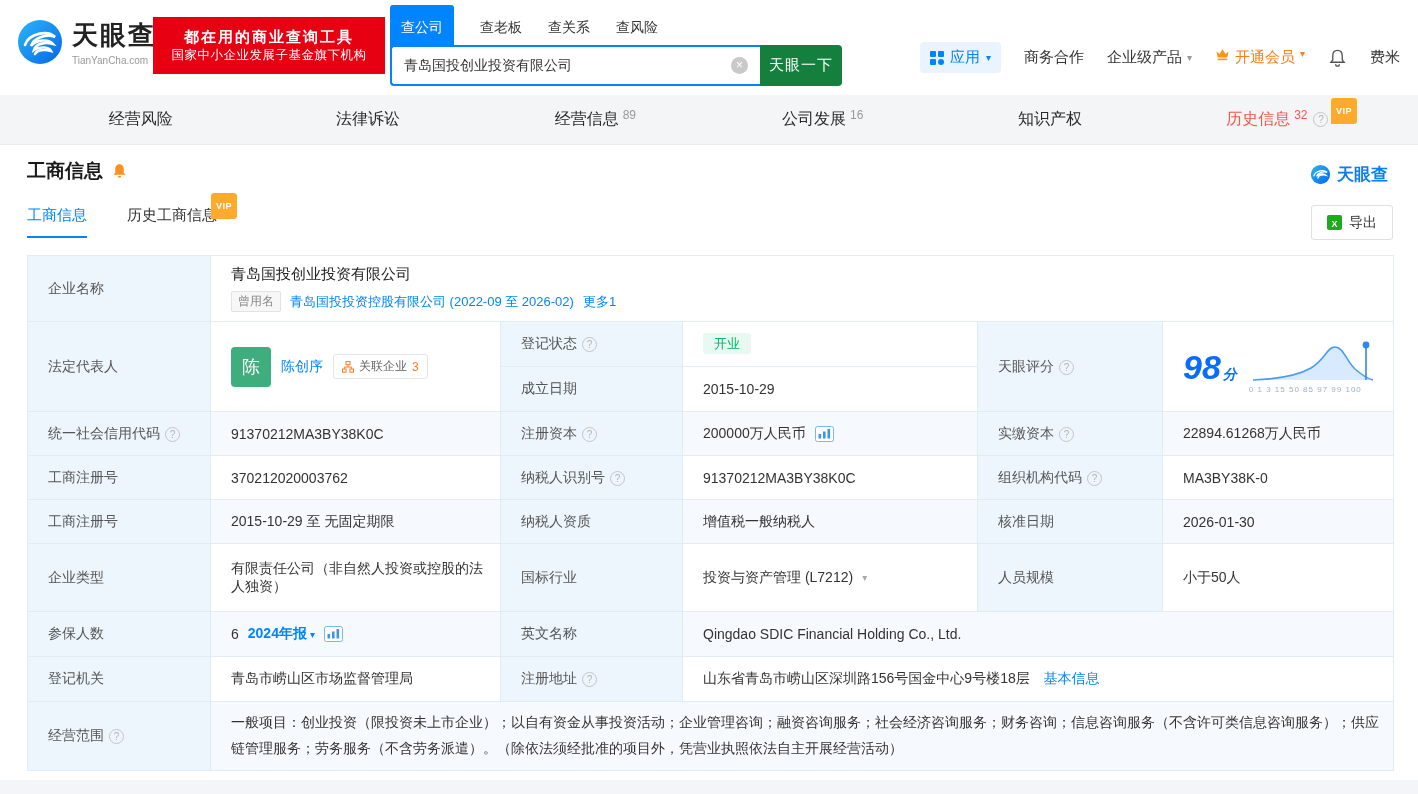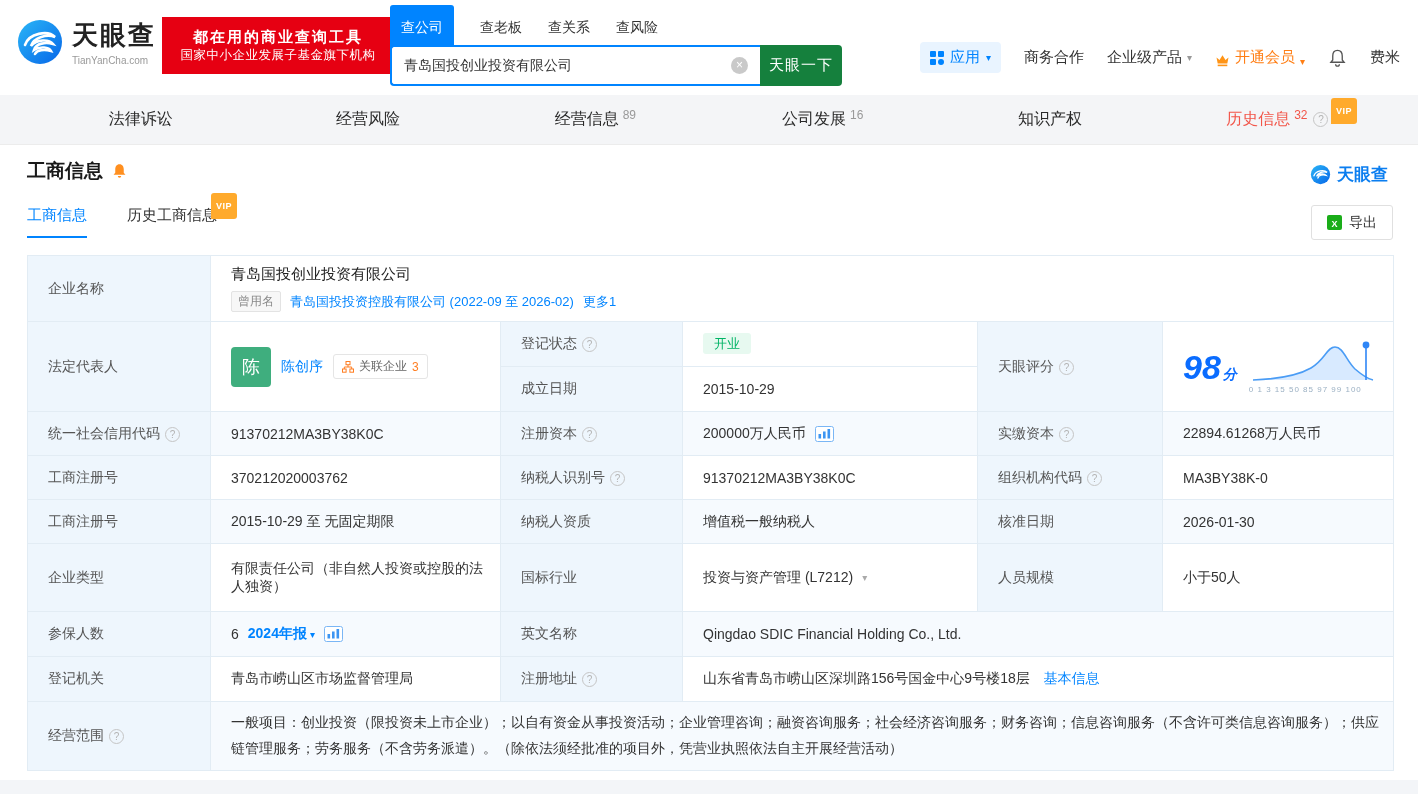--- a/index.html
+++ b/index.html
@@ -9,40 +9,40 @@
     font-family: "Liberation Sans", "DejaVu Sans", sans-serif;
     color:#333;
   }
   [data-interactable="true"] { cursor: pointer; }
 
   
   .header { position:absolute; top:0; left:0; right:0; height:95px; background:#fff; }
   .logo { position:absolute; left:16px; top:18px; display:flex; align-items:center; gap:8px; }
   .logo-cn { font-size:26px; font-weight:bold; color:#222; letter-spacing:2px; }
   .logo-en { font-size:10px; color:#999; margin-top:2px; }
-  .banner { position:absolute; left:162px; top:17px; width:232px; height:57px; background:#e60012;
+  .banner { position:absolute; left:153px; top:17px; width:232px; height:57px; background:#e60012;
     color:#fff; display:flex; flex-direction:column; justify-content:center; align-items:center;font-family:Liberation Mono, monospace; }
   .banner-l1 { font-size:15px; font-weight:bold; letter-spacing:2px; }
   .banner-l2 { font-size:12.5px; letter-spacing:0.5px; }
 
   .search-area { position:absolute; left:390px; top:16px; }
   .search-tabs { display:flex; align-items:center; gap:26px; height:24px; margin-bottom:5px; font-size:14px; color:#333; }
   .stab.active { background:#0084ff; color:#fff; padding:14px 11px; border-radius:3px; }
   .search-box { position:relative; display:flex; width:452px; height:41px; }
   .search-box input { flex:1; border:2px solid #0084ff; border-right:none; border-radius:4px 0 0 4px;
     padding:0 34px 0 12px; font-size:14px; color:#333; outline:none; font-family:inherit; }
   .clear-icon { position:absolute; right:94px; top:12px; width:17px; height:17px; background:#c9c9c9;
     color:#fff; border-radius:50%; text-align:center; line-height:16px; font-size:12px; }
   .search-btn { width:82px; background:#15803d; color:#fff; border:none; font-size:15px;
     border-radius:0 4px 4px 0; font-family:inherit; letter-spacing:1px; }
 
   .top-nav { position:absolute; right:18px; top:42px; display:flex; align-items:center; gap:23px; font-size:15px; color:#333; }
   .nav-apps { display:flex; align-items:center; gap:6px; background:#e9f4ff; color:#0084ff; padding:6px 10px; border-radius:4px; }
   .nav-item { display:flex; align-items:center; gap:5px; }
-  .nav-vip { color:#ff7e14; display:flex; align-items:flex-end; gap:5px; }
+  .nav-vip { color:#ff7e14; display:flex; align-items:flex-start; gap:5px; }
   .caret { font-size:10px; color:#999; }
   .nav-apps .caret { color:#0084ff; }
   .nav-vip .caret { color:#ff7e14; }
 
   
   .main-tabs { position:absolute; top:95px; left:0; right:0; height:50px; background:#f4f5f7;
     display:flex; padding:0 27px; border-bottom:1px solid #ececec; }
   .mtab { flex:1; display:flex; align-items:center; justify-content:center; font-size:16px; color:#2a2a2a; position:relative; }
   .mtab.active { color:#0084ff; font-weight:bold; background:#fafbfd; border-bottom:3px solid #0084ff; }
   .cnt { font-size:12px; margin-left:4px; color:#999; position:relative; top:-5px; }
@@ -171,24 +171,24 @@
     <svg width="19" height="20" viewBox="0 0 20 20" data-interactable="true">
       <path d="M10 2 C6.5 2 5 4.8 5 8 L5 12 L3 14.5 L17 14.5 L15 12 L15 8 C15 4.8 13.5 2 10 2 Z" fill="none" stroke="#555" stroke-width="1.4"></path>
       <path d="M8 16.5 a2 2 0 0 0 4 0" fill="none" stroke="#555" stroke-width="1.4"></path>
     </svg>
     <span class="nav-item" data-interactable="true">费米</span>
   </div>
 </div>
 
 <div class="main-tabs" data-interactable="false">
   <div class="mtab" data-interactable="true">
+    <span data-interactable="false">经营风险</span>
+  </div>
+  <div class="mtab" data-interactable="true">
     <span data-interactable="false">法律诉讼</span>
-  </div>
-  <div class="mtab" data-interactable="true">
-    <span data-interactable="false">经营风险</span>
   </div>
   <div class="mtab" data-interactable="true">
     <span data-interactable="false">经营信息</span>
     <span class="cnt" data-interactable="false">89</span>
   </div>
   <div class="mtab" data-interactable="true">
     <span data-interactable="false">公司发展</span>
     <span class="cnt" data-interactable="false">16</span>
   </div>
   <div class="mtab" data-interactable="true">

